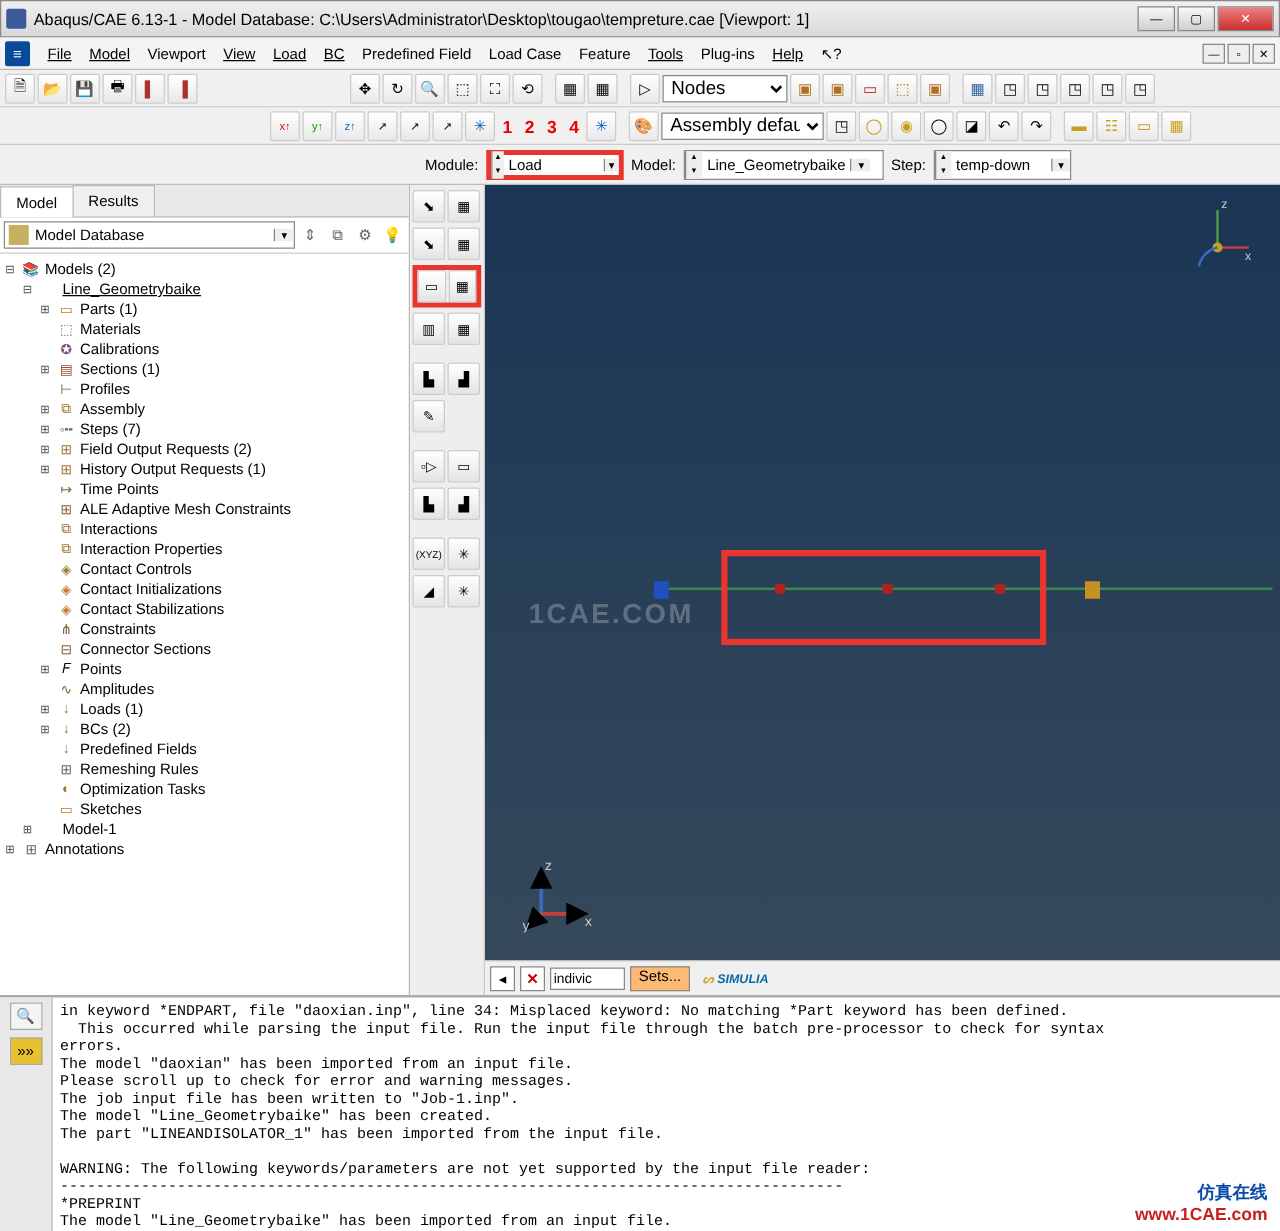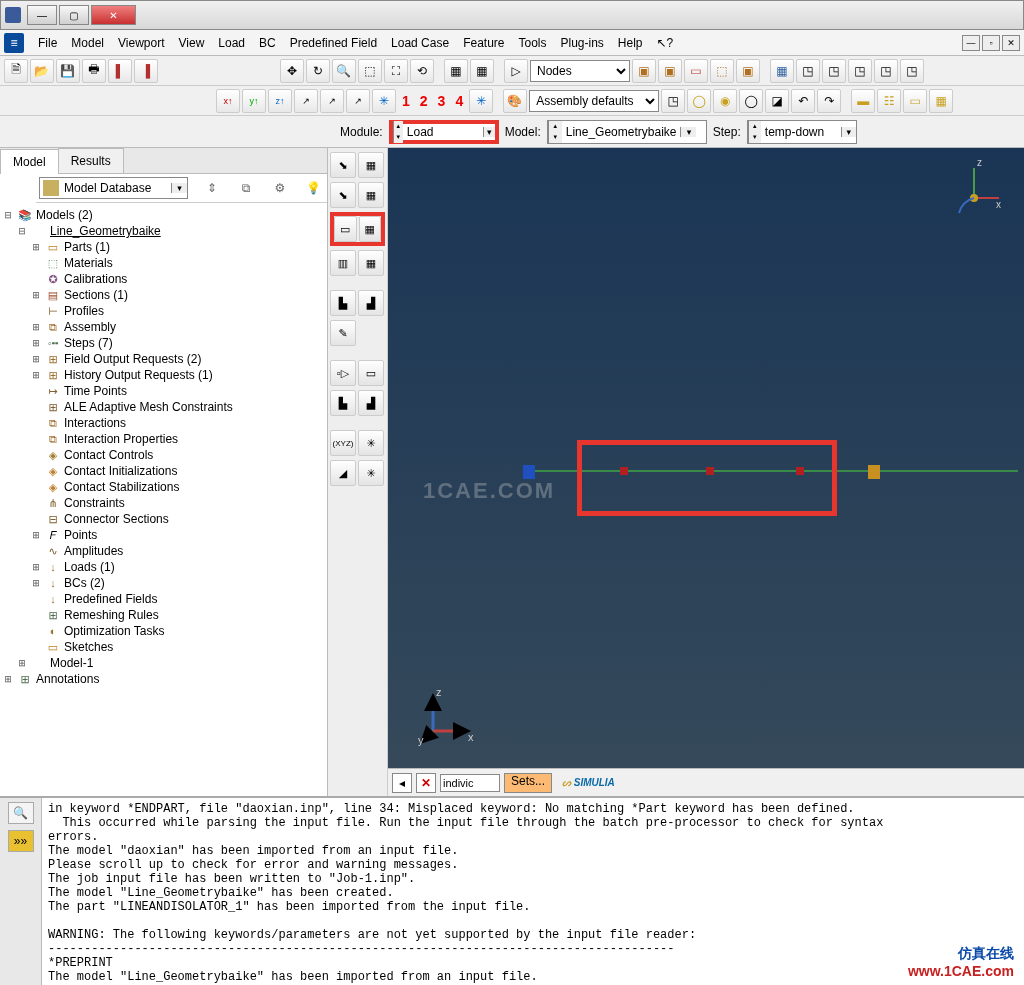--- a/index.html
+++ b/index.html
@@ -6,41 +6,41 @@
 body { font-family: "Segoe UI", Tahoma, sans-serif; font-size: 12px; background: #e8e8e8; width: 1024px; height: 985px; overflow: hidden; position: relative; }
 .titlebar { height: 30px; background: linear-gradient(#f0f0f0, #d8d8d8); border: 1px solid #888; display: flex; align-items: center; padding: 0 4px; }
 .titlebar .app-icon { width: 16px; height: 16px; background: #3a5a9a; border-radius: 2px; margin-right: 6px; }
 .titlebar .title-text { flex: 1; font-size: 13px; }
 .win-btns { display: flex; gap: 2px; }
 .win-btn { width: 30px; height: 20px; border: 1px solid #888; background: linear-gradient(#f8f8f8,#d0d0d0); display:flex; align-items:center; justify-content:center; font-size:10px; cursor:pointer; }
 .win-btn.close { background: linear-gradient(#f08080,#c83030); color:#fff; width:45px; }
 .menubar { height: 26px; background:#f4f4f4; border-bottom:1px solid #bbb; display:flex; align-items:center; padding:0 4px; gap:2px; }
 .menubar .logo-sq { width:20px; height:20px; background:#0a4a9a; color:#fff; display:flex; align-items:center; justify-content:center; border-radius:2px; margin-right:6px; font-weight:bold; }
 .menu-item { padding:3px 6px; cursor:pointer; text-decoration: underline; text-decoration-color: transparent; }
-.menu-item .ul { }
+.menu-item .ul { text-decoration: underline; }
 .mini-win-btns { margin-left:auto; display:flex; gap:2px; }
 .mini-btn { width:18px; height:16px; border:1px solid #888; background:#eee; font-size:9px; display:flex; align-items:center; justify-content:center; cursor:pointer; }
 .toolbar-row { height: 30px; background:#f0f0f0; border-bottom:1px solid #ccc; display:flex; align-items:center; padding:0 4px; gap:2px; }
 .tbtn { width:24px; height:24px; border:1px solid #ccc; background:linear-gradient(#fff,#e8e8e8); cursor:pointer; display:flex; align-items:center; justify-content:center; font-size:12px; border-radius:2px; }
 .tsep { width:6px; }
-.tb-combo { height:22px; border:1px solid #888; background:#fff; font-size:12px; padding:0 2px; }
+.tb-combo { height:22px; border:1px solid #888; background:#fff; font-size:15px; padding:0 2px; }
 .red-num { color:#e00; font-weight:bold; font-size:14px; padding:0 4px; }
 .context-bar { height:32px; background:#f0f0f0; border-bottom:1px solid #bbb; display:flex; align-items:center; padding:0 6px; gap:6px; }
 .combo-wrap { display:flex; align-items:center; height:24px; border:1px solid #888; background:#fff; }
 .combo-wrap .spin { width:14px; display:flex; flex-direction:column; }
 .combo-wrap .spin div { height:11px; border-left:1px solid #888; font-size:7px; text-align:center; line-height:10px; background:#eee; cursor:pointer; }
 .combo-wrap .val { min-width:80px; padding:0 4px; }
 .combo-wrap .dd { width:16px; border-left:1px solid #888; text-align:center; font-size:9px; cursor:pointer; background:#eee; }
 .red-hl { border:4px solid #e8362e; }
 .main-area { display:flex; height: 648px; }
 .left-panel { width:328px; background:#fff; border-right:1px solid #bbb; display:flex; flex-direction:column; }
 .tabs { display:flex; border-bottom:1px solid #bbb; background:#e8e8e8; }
 .tab { padding:5px 12px; border:1px solid #bbb; border-bottom:none; background:#f0f0f0; cursor:pointer; margin-right:-1px; }
 .tab.active { background:#fff; position:relative; top:1px; }
-.panel-toolbar { display:flex; align-items:center; padding:3px; gap:14px; border-bottom:1px solid #ccc;margin-left:36px; }
+.panel-toolbar { display:flex; align-items:center; padding:3px; gap:2px; border-bottom:1px solid #ccc; }
 .panel-combo { flex:1; height:22px; border:1px solid #888; background:#fff; display:flex; align-items:center; }
 .panel-combo .icon { width:16px; height:16px; background:#c7b060; margin:0 3px; }
 .panel-combo .dd { width:16px; border-left:1px solid #888; text-align:center; font-size:9px; background:#eee; cursor:pointer; }
 .small-icon-btn { width:20px; height:20px; border:1px solid transparent; cursor:pointer; display:flex; align-items:center; justify-content:center; font-size:12px; color:#666; }
 .bulb { color:#e8a030; }
 .tree { flex:1; overflow:auto; padding:4px 2px; font-size:12px; }
 .tree-row { display:flex; align-items:center; padding:1px 0; cursor:pointer; white-space:nowrap; }
 .expander { width:12px; text-align:center; font-size:9px; color:#555; cursor:pointer; }
 .tree-icon { width:16px; height:14px; margin:0 3px; display:inline-flex; align-items:center; justify-content:center; font-size:11px; }
 .indent0 { padding-left:0px; }
@@ -74,20 +74,21 @@
 .wm-corner { position:absolute; right:10px; bottom:6px; text-align:right; font-size:14px; font-weight:bold; }
 .wm-corner .cn { color:#0a4aa8; }
 .wm-corner .url { color:#c82020; }
 .underline { text-decoration: underline; }
 </style>
 </head>
 <body>
 
 <div class="titlebar">
   <div class="app-icon"></div>
+  <div class="title-text">Abaqus/CAE 6.13-1 - Model Database: C:\Users\Administrator\Desktop\tougao\tempreture.cae [Viewport: 1]</div>
   <div class="win-btns">
     <div class="win-btn">—</div>
     <div class="win-btn">▢</div>
     <div class="win-btn close">✕</div>
   </div>
 </div>
 
 <div class="menubar">
   <div class="logo-sq">≡</div>
   <div class="menu-item"><span class="ul">File</span></div>

